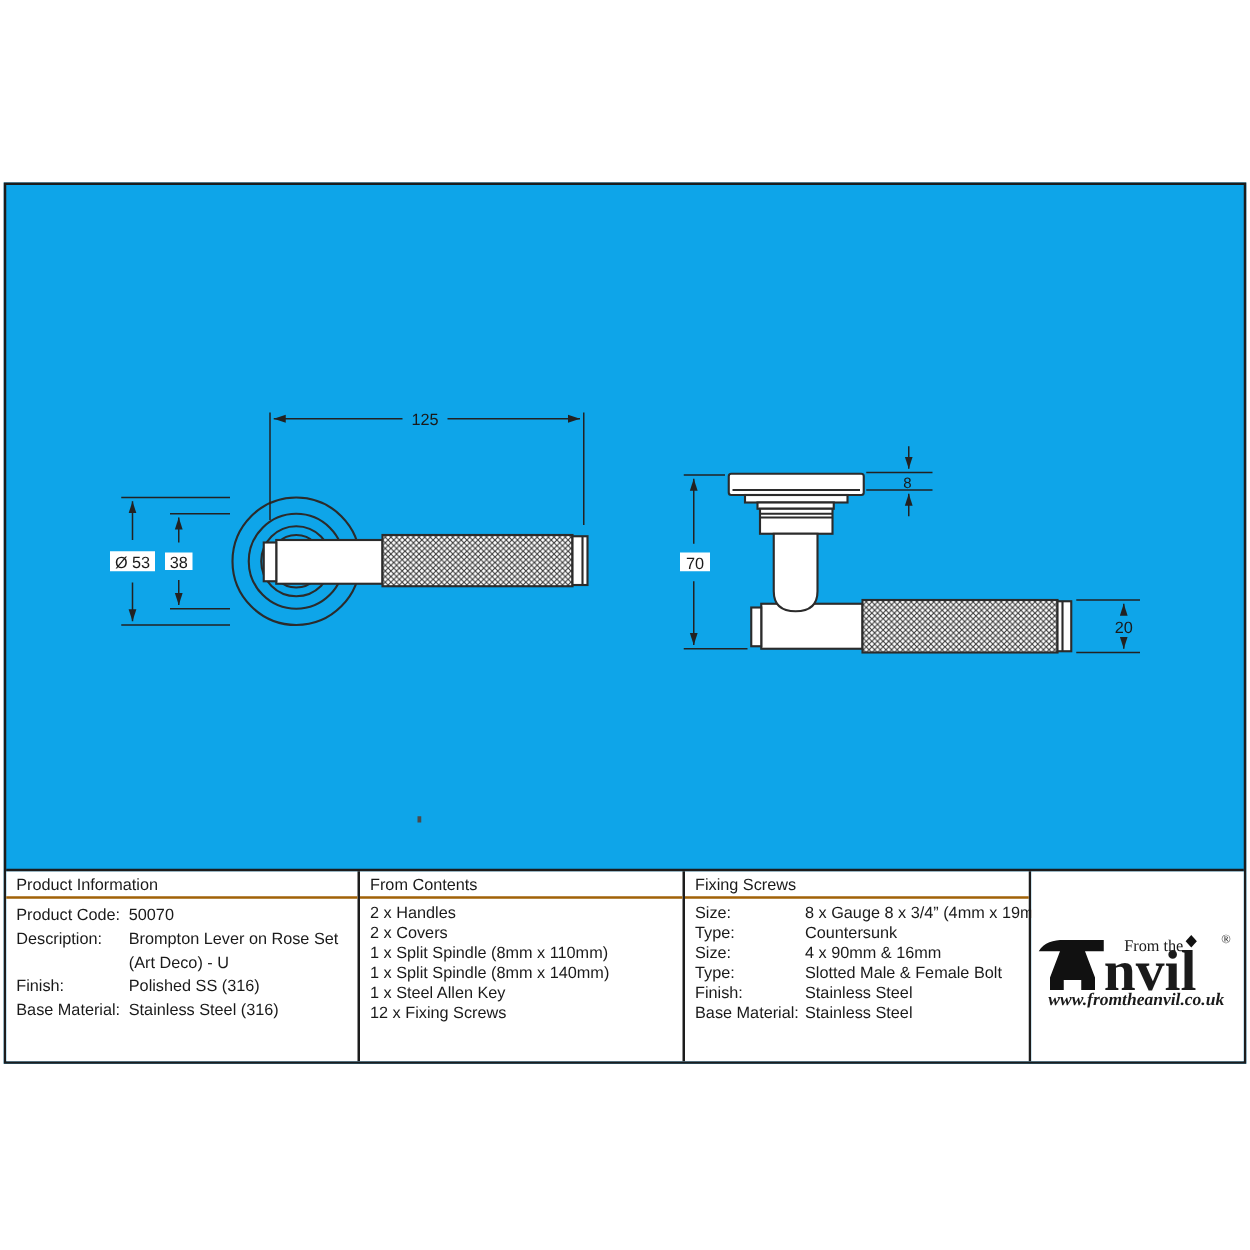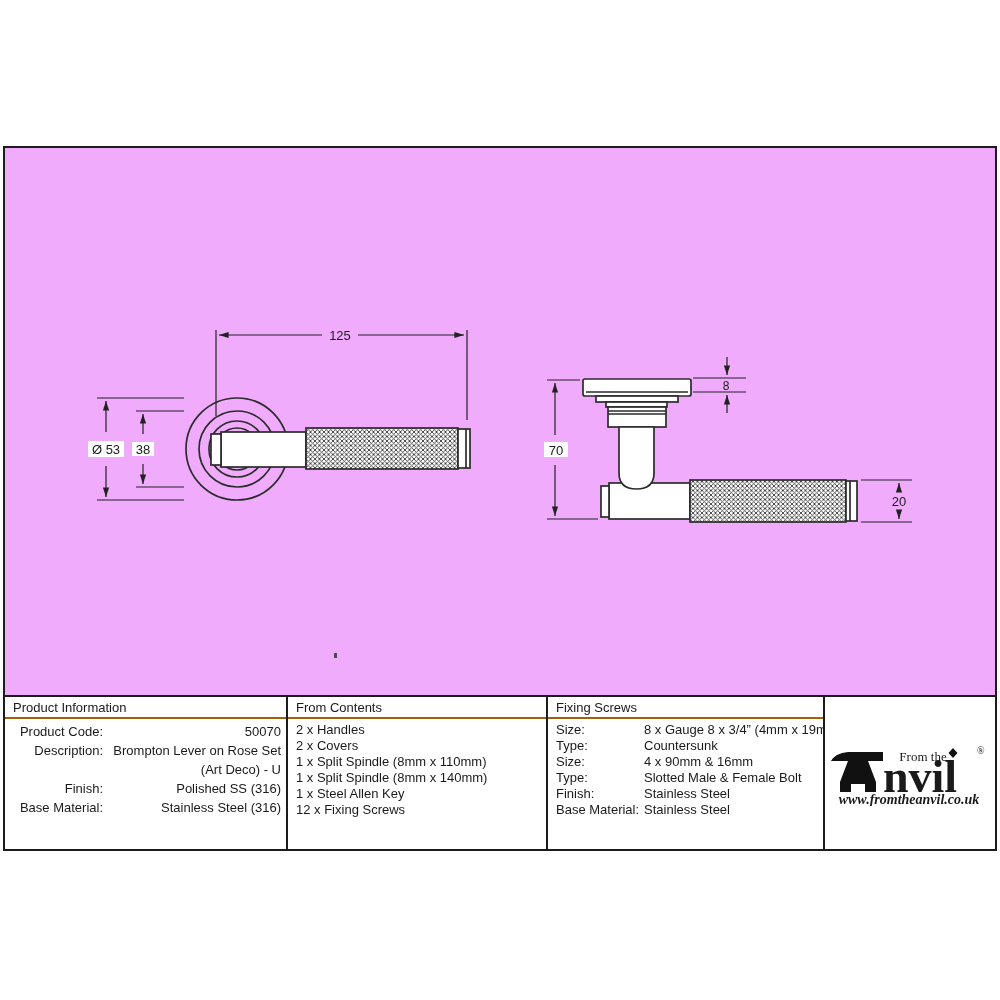--- a/index.html
+++ b/index.html
@@ -5,38 +5,38 @@
   * { box-sizing: border-box; margin: 0; padding: 0; }
   html,body { background:#ffffff; }
   body {
     width:1000px; height:1000px;
     font-family:"Liberation Sans", sans-serif;
     color:#1a1a1a;
   }
   .sheet { position:relative; width:1000px; height:1000px; background:#fff; overflow:hidden; }
   .frame {
     position:absolute; left:3px; top:146px; width:994px; height:705px;
-    border:2px solid #1c1c1c; display:flex; flex-direction:column; background:#f0abfc;
+    border:2px solid #1c1c1c; display:flex; flex-direction:column; background:#0ea5e9;
   }
   .drawing { height:549px; border-bottom:2px solid #1c1c1c; position:relative; }
   .drawing svg { display:block; }
   .note {
     height:33px; border-bottom:2px solid #1c1c1c;
     display:flex; align-items:center; padding:0 10px; font-size:13px;
   }
   .tbl { flex:1; display:flex; }
   .col { border-right:2px solid #1c1c1c; display:flex; flex-direction:column; background:#fff; }
   .col1 { width:283px; } .col2 { width:260px; } .col3 { width:277px; }
   .col4 { border-right:none; flex:1; display:flex; align-items:center; justify-content:center; }
   .hdr {
     height:22px; border-bottom:2px solid #a16207;
     display:flex; align-items:center; padding-left:8px; font-size:13px;
   }
   .cbody { flex:1; padding:3px 4px 0 8px; font-size:13px; }
-  .pi-row { display:flex; line-height:19px;text-align:right; }
+  .pi-row { display:flex; line-height:19px; }
   .pi-label { width:90px; flex:none; }
   .pi-value { width:178px; }
   .pc-row { line-height:16.1px; white-space:nowrap; }
   .fs-row { display:flex; line-height:16.1px; white-space:nowrap; }
   .fs-label { width:88px; flex:none; }
   svg text { font-family:"Liberation Sans", sans-serif; fill:#1a1a1a; }
   .lg-name { font-family:"Liberation Serif", serif; font-size:46px; font-weight:bold; }
   .lg-from { font-family:"Liberation Serif", serif; font-size:13px; }
   .lg-reg  { font-family:"Liberation Serif", serif; font-size:10px; }
   .lg-url  { font-family:"Liberation Serif", serif; font-size:14px; font-style:italic; font-weight:bold; }

